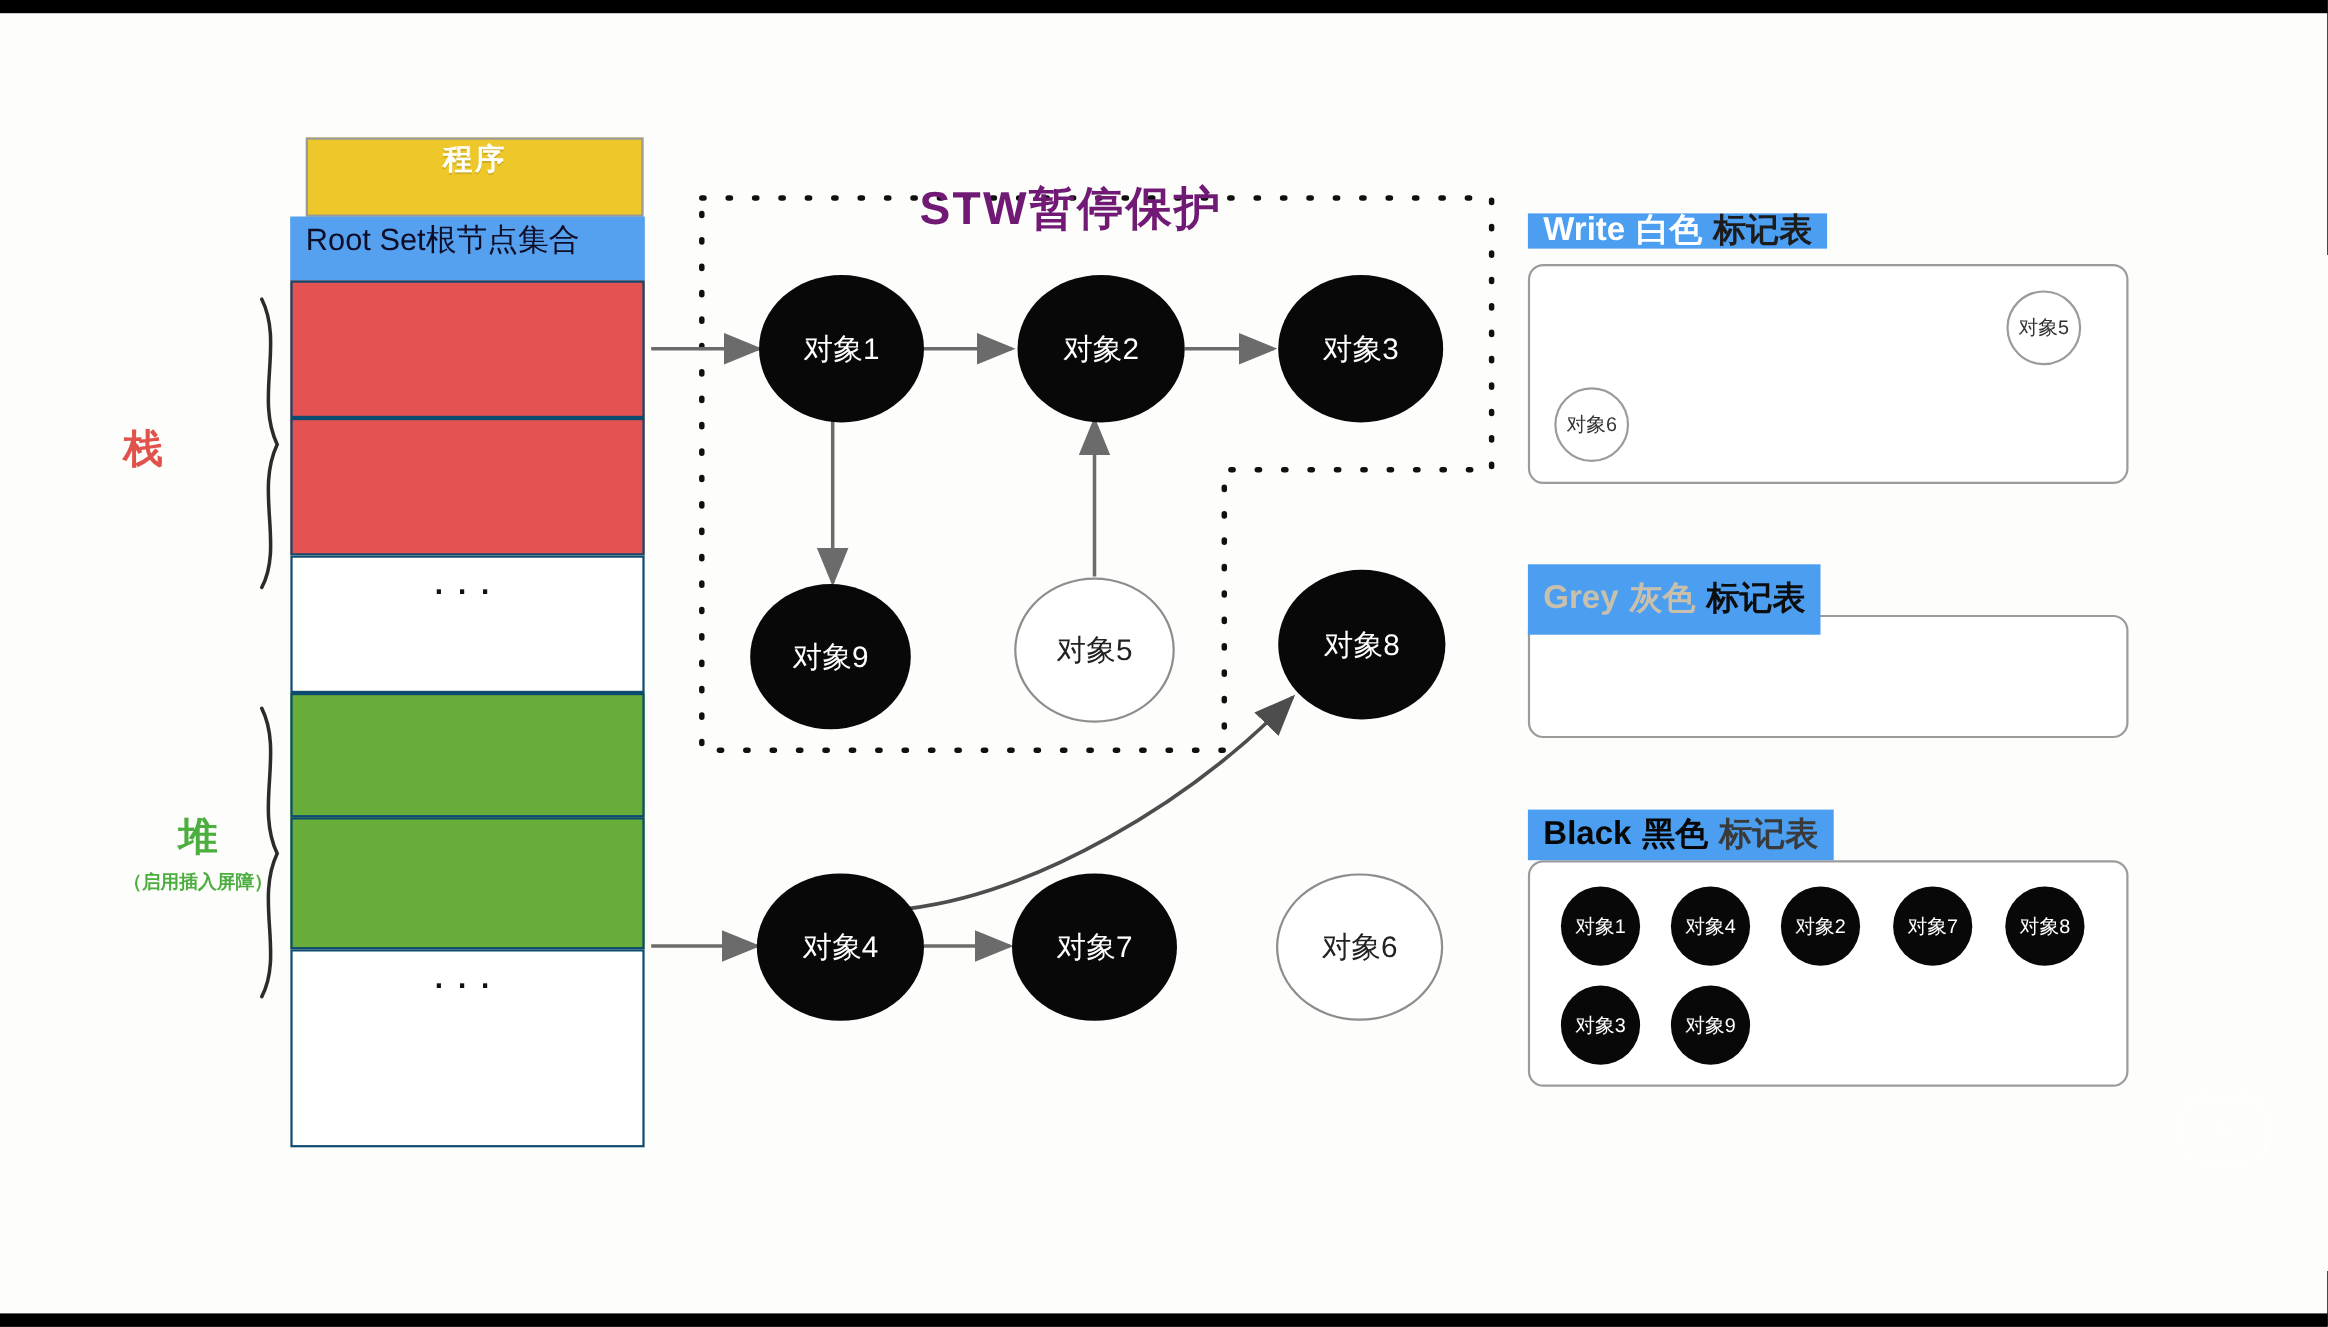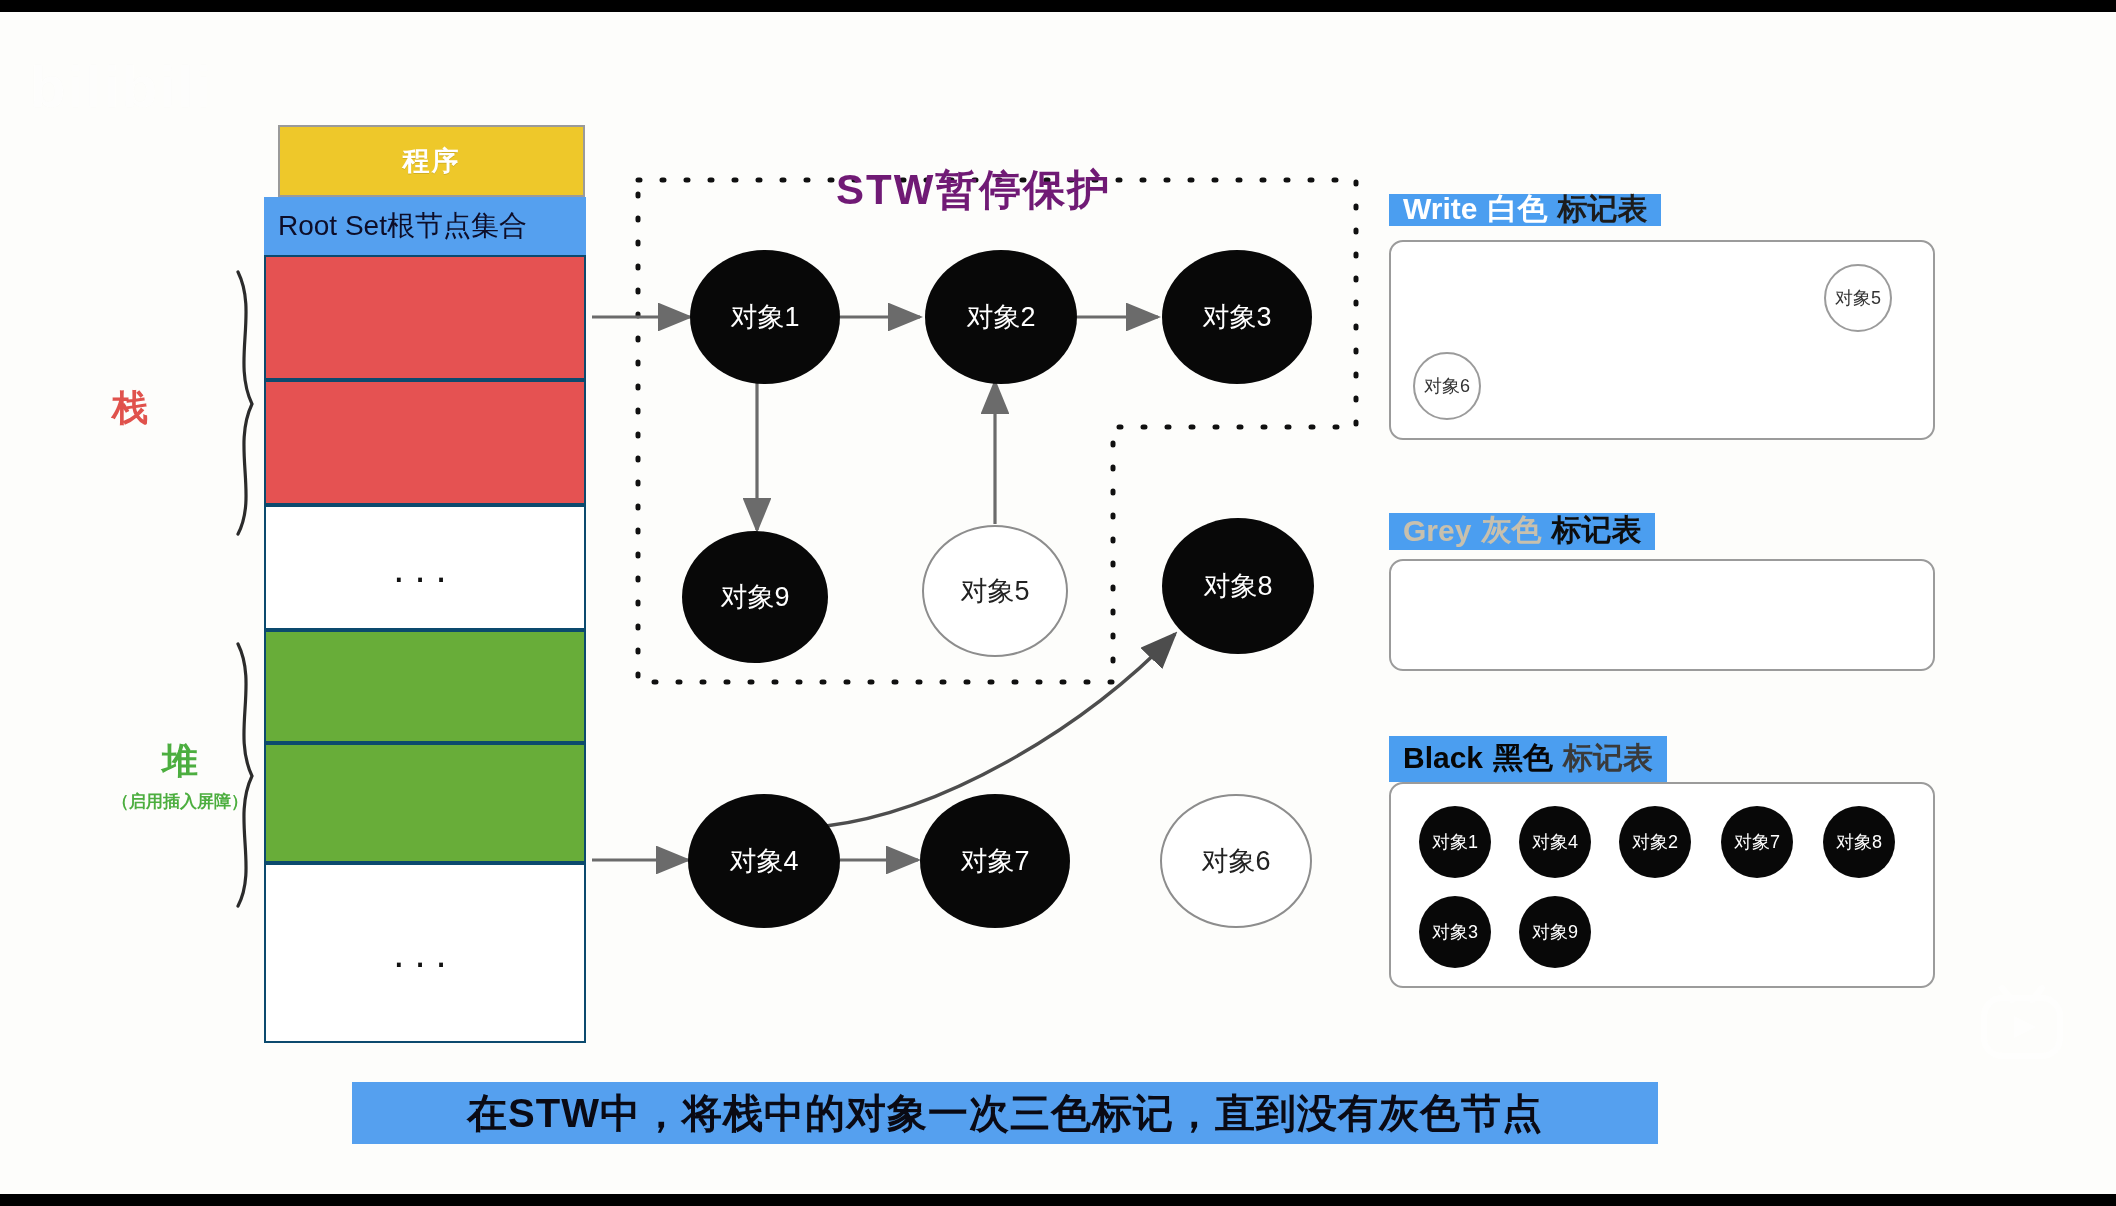--- a/index.html
+++ b/index.html
@@ -13,21 +13,21 @@
       text-shadow:0 0 2px rgba(0,0,0,.05);line-height:90px;}
   #wm-tv{position:absolute;left:1968px;top:962px;width:108px;height:96px;opacity:.55;pointer-events:none;}
 
   
   #title{position:absolute;left:0;top:40px;width:2116px;text-align:center;
       font-size:30px;font-weight:bold;color:#1b1b1b;letter-spacing:1px;}
 
   
   .memcol{position:absolute;}
   .memblk{position:absolute;box-sizing:border-box;border:2px solid #0c4a6e;
-      display:flex;align-items:center;}
+      display:flex;}
   .memblk .lbl{width:100%;}
   #blk-prog{left:278px;top:113px;width:307px;height:72px;background:#eec82a;border-color:#9a9a9a;
       justify-content:center;}
   #blk-prog .lbl{text-align:center;color:#ffffff;font-size:27px;font-weight:bold;letter-spacing:2px;
       text-shadow:0 1px 0 rgba(0,0,0,.12);}
   #blk-root{left:264px;top:185px;width:322px;height:58px;background:#55a0ef;border-color:#55a0ef;}
   #blk-root .lbl{padding-left:12px;color:#0d0d28;font-size:28px;}
   #blk-r1{left:264px;top:243px;width:322px;height:125px;background:#e55252;}
   #blk-r2{left:264px;top:368px;width:322px;height:125px;background:#e55252;}
   #blk-d1{left:264px;top:493px;width:322px;height:125px;background:#ffffff;justify-content:center;}
@@ -182,21 +182,21 @@
     </div>
     <div class="mt-body" style="left:1389px;top:228px;width:546px;height:200px;">
       <div class="chip white" style="position: absolute; left: 433px; top: 22px; width: 68px; height: 68px;">
         <span>对象5</span>
       </div>
       <div class="chip white" style="position:absolute;left:22px;top:110px;width:68px;height:68px;">
         <span>对象6</span>
       </div>
     </div>
 
-    <div class="mt-head" style="left:1389px;top:501px;height:37px;">
+    <div class="mt-head" style="left:1389px;top:501px;height:64px;">
       <span class="en" style="color:#c8c0ad;">Grey</span>
       <span class="en" style="color:#c8c0ad;">灰色</span>
       <span class="suffix" style="color:#0d0d0d;">标记表</span>
     </div>
     <div class="mt-body" style="left:1389px;top:547px;width:546px;height:112px;"></div>
 
     <div class="mt-head" style="left:1389px;top:724px;height:46px;">
       <span class="en" style="color:#070707;">Black</span>
       <span class="en" style="color:#070707;">黑色</span>
       <span class="suffix" style="color:#3a3a3a;">标记表</span>
@@ -218,16 +218,15 @@
         <span>对象8</span>
       </div>
       <div class="chip black" style="position:absolute;left:28px;top:112px;width:72px;height:72px;">
         <span>对象3</span>
       </div>
       <div class="chip black" style="position:absolute;left:128px;top:112px;width:72px;height:72px;">
         <span>对象9</span>
       </div>
     </div>
 
-    <div id="caption">在STW中，将栈中的对象一次三色标记，直到没有灰色节点</div>
 
   </div>
 </div>
 
 </body></html>

